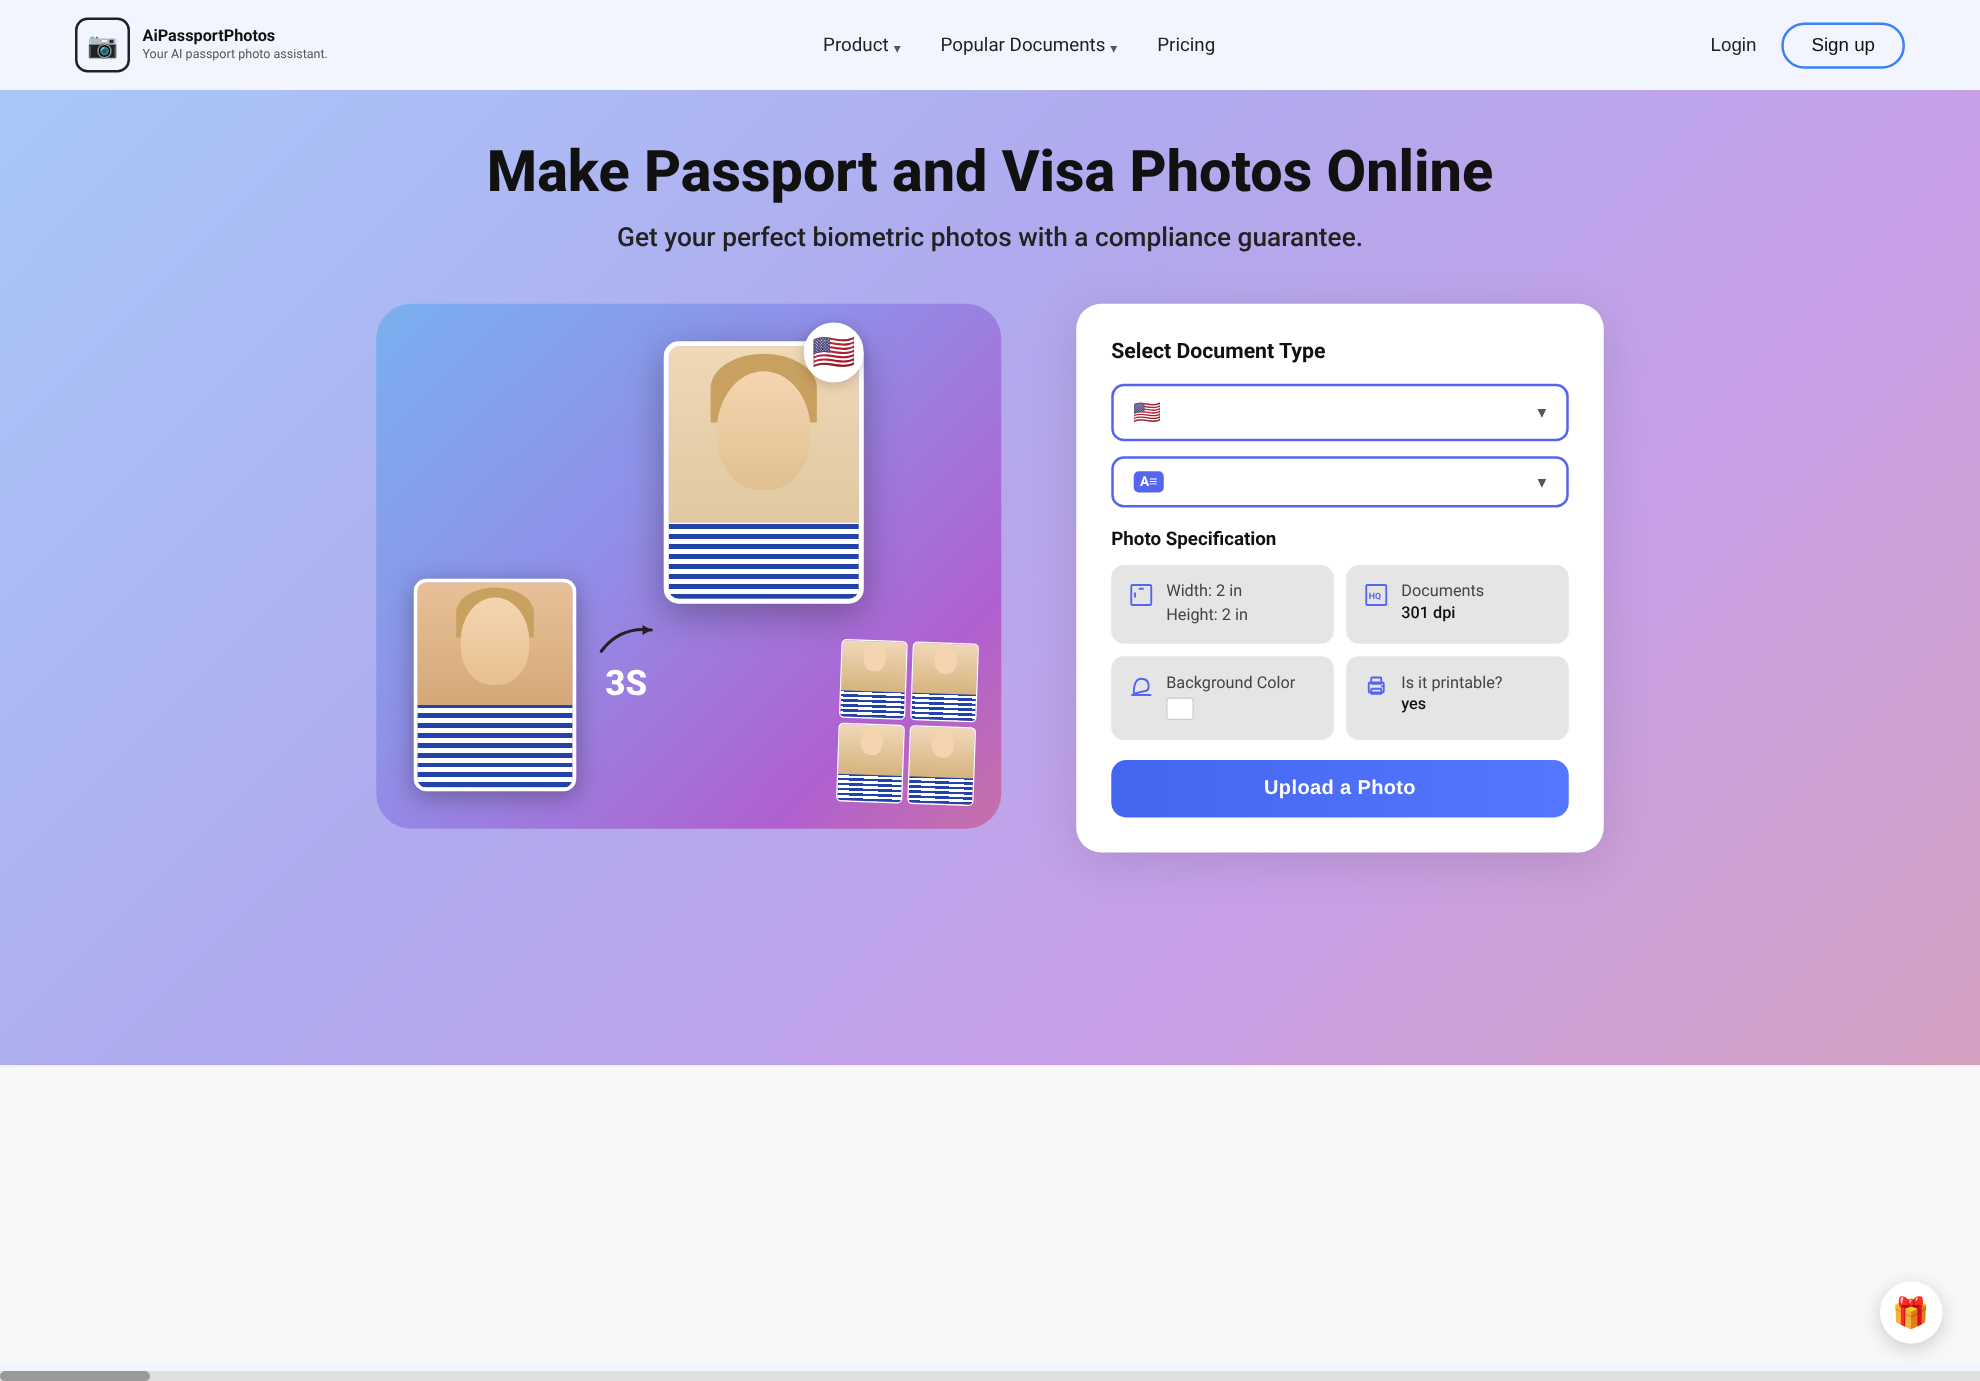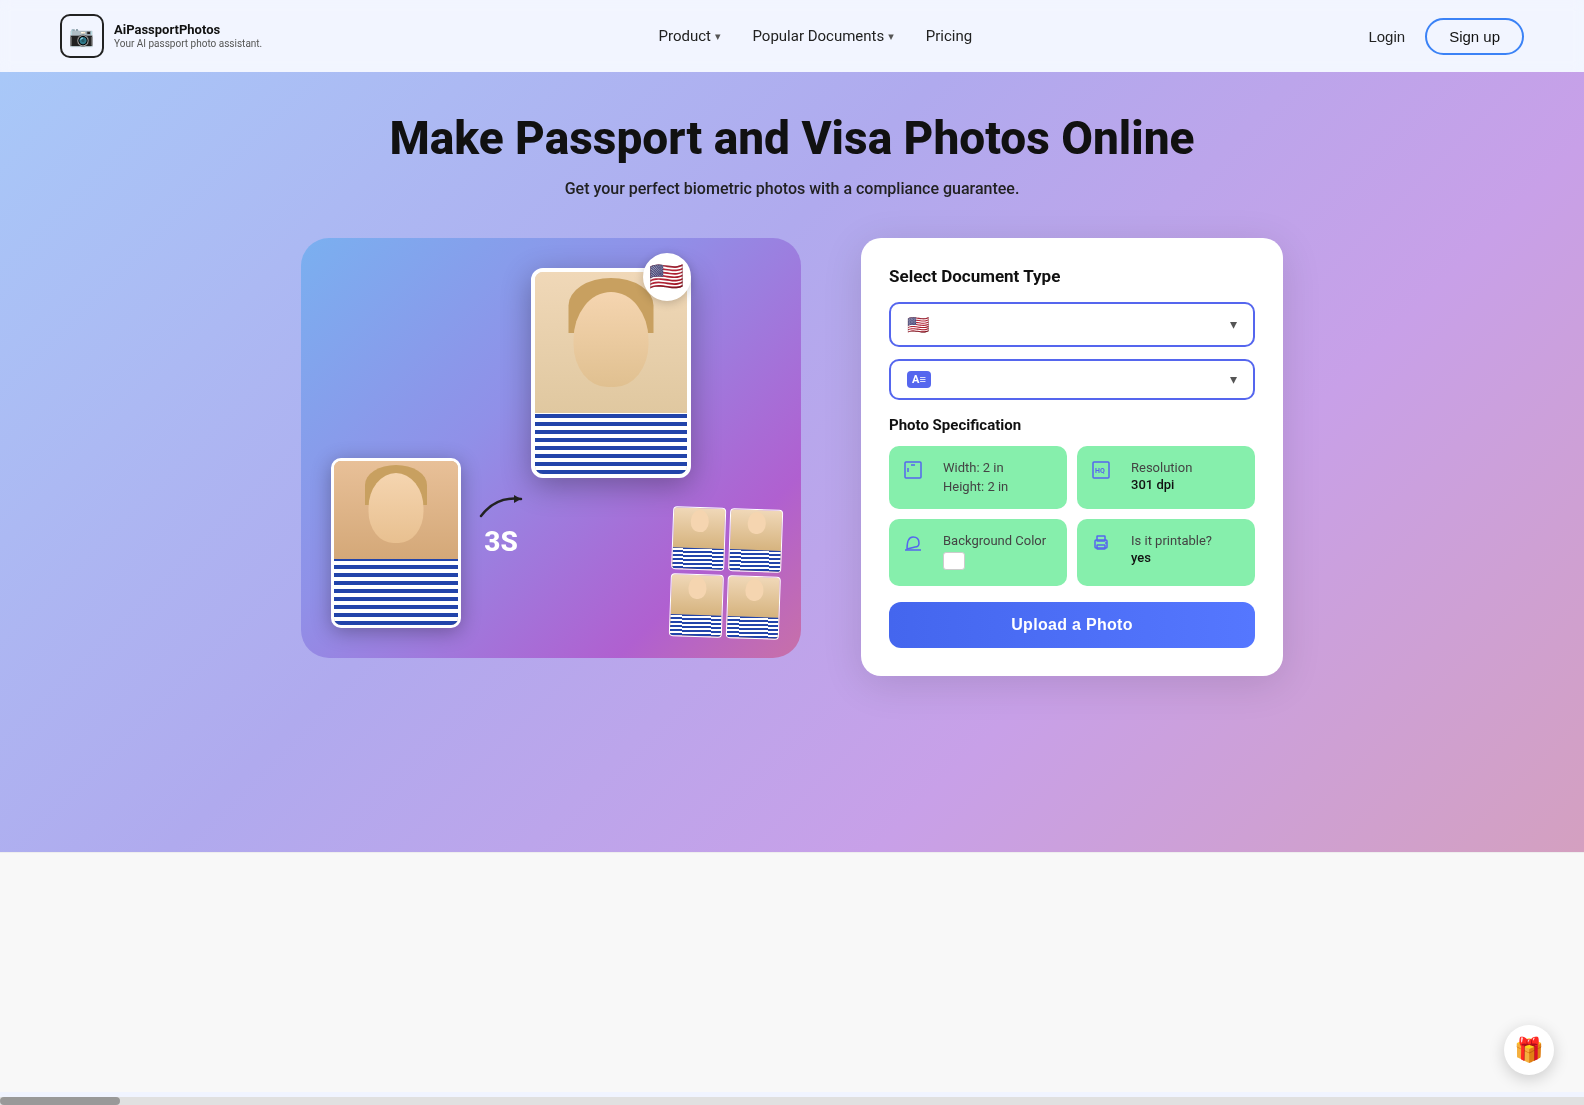--- a/index.html
+++ b/index.html
@@ -54,21 +54,21 @@
       display: flex;
       align-items: center;
       gap: 32px;
     }
     .nav-link {
       font-size: 15px;
       color: #222;
       text-decoration: none;
       cursor: pointer;
       display: flex;
-      align-items: center;
+      align-items: flex-end;
       gap: 4px;
     }
     .nav-link .chevron {
       font-size: 11px;
       color: #555;
     }
     .nav-actions {
       display: flex;
       align-items: center;
       gap: 20px;
@@ -103,21 +103,21 @@
       margin-bottom: 40px;
     }
     .hero-title {
       font-size: 46px;
       font-weight: 800;
       color: #111;
       line-height: 1.15;
       margin-bottom: 14px;
     }
     .hero-subtitle {
-      font-size: 16px;
+      font-size: 21px;
       color: #222;
       font-weight: 500;
     }
     .hero-body {
       display: flex;
       align-items: flex-start;
       justify-content: center;
       gap: 60px;
     }
 
@@ -350,26 +350,26 @@
       color: #111;
       margin: 16px 0 12px;
     }
     .spec-grid {
       display: grid;
       grid-template-columns: 1fr 1fr;
       gap: 10px;
       margin-bottom: 16px;
     }
     .spec-card {
-      background: #86efac;
+      background: #e5e5e5;
       border-radius: 10px;
       padding: 12px 14px;
       display: flex;
       align-items: flex-start;
-      gap: 20px;
+      gap: 10px;
     }
     .spec-icon {
       font-size: 18px;
       color: #5566ee;
       margin-top: 2px;
       flex-shrink: 0;
     }
     .spec-info { flex: 1; }
     .spec-label {
       font-size: 13px;
@@ -566,21 +566,21 @@
         </div>
 
         <div class="spec-card">
           <div class="spec-icon">
             <svg width="20" height="20" viewBox="0 0 20 20" fill="none">
               <rect x="2" y="2" width="16" height="16" rx="1" stroke="#5566ee" stroke-width="1.5" fill="none"></rect>
               <text x="4" y="13" font-size="7" fill="#5566ee" font-weight="bold">HQ</text>
             </svg>
           </div>
           <div class="spec-info">
-            <div class="spec-label">Resolution</div>
+            <div class="spec-label">Documents</div>
             <div class="spec-value">301 dpi</div>
           </div>
         </div>
 
         <div class="spec-card">
           <div class="spec-icon">
             <svg width="20" height="20" viewBox="0 0 20 20" fill="none">
               <path d="M4 16 Q4 4 10 4 Q16 4 16 10 Q16 14 12 14 L4 16Z" stroke="#5566ee" stroke-width="1.5" fill="none"></path>
               <line x1="2" y1="17" x2="18" y2="17" stroke="#5566ee" stroke-width="1.5"></line>
             </svg>

